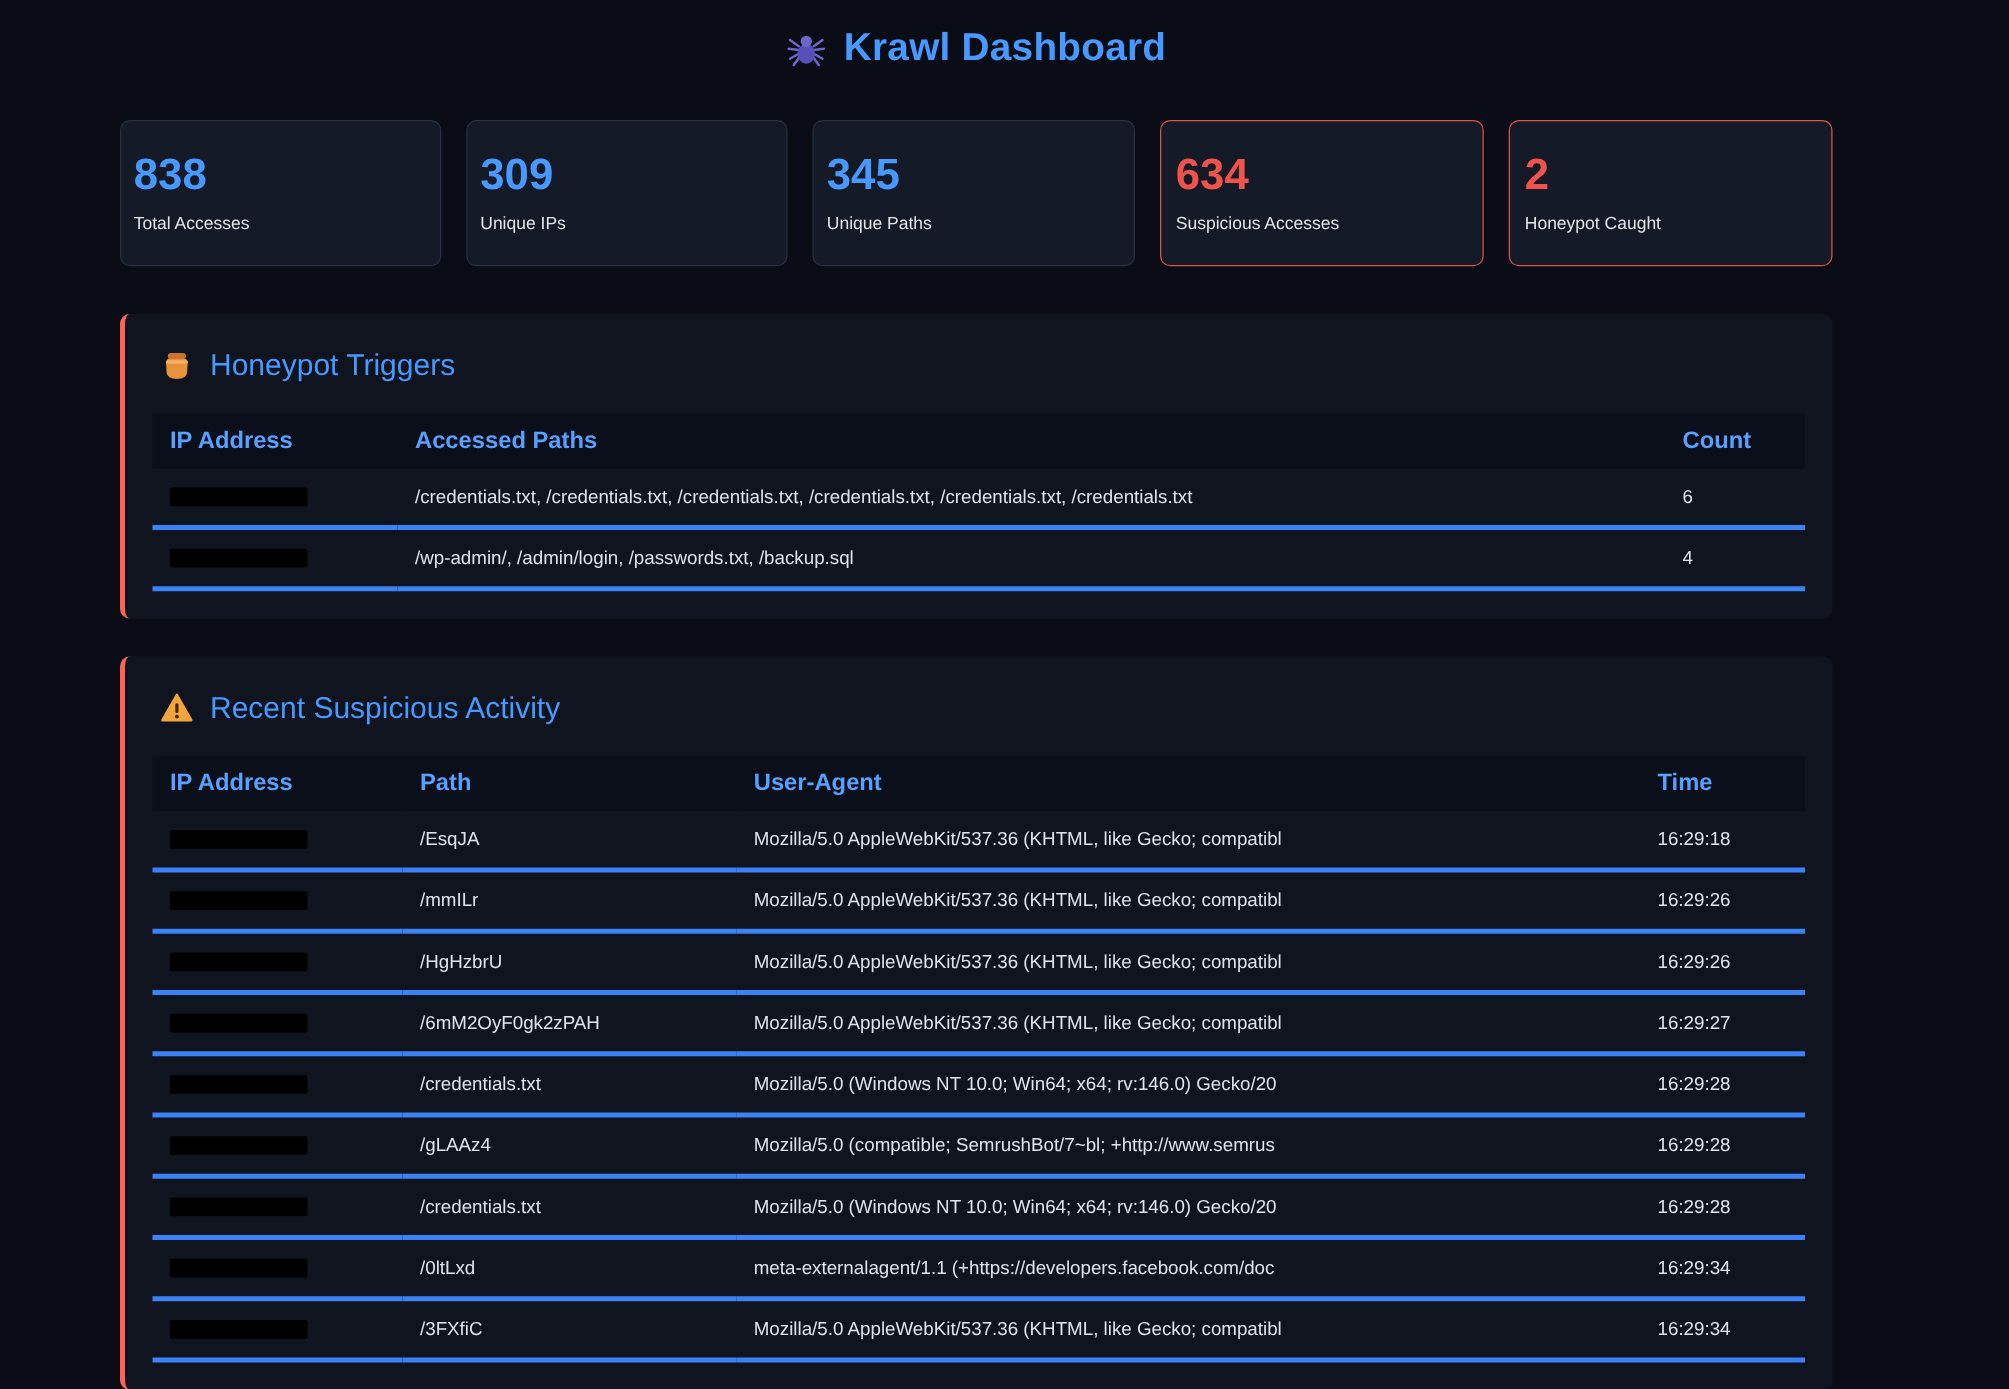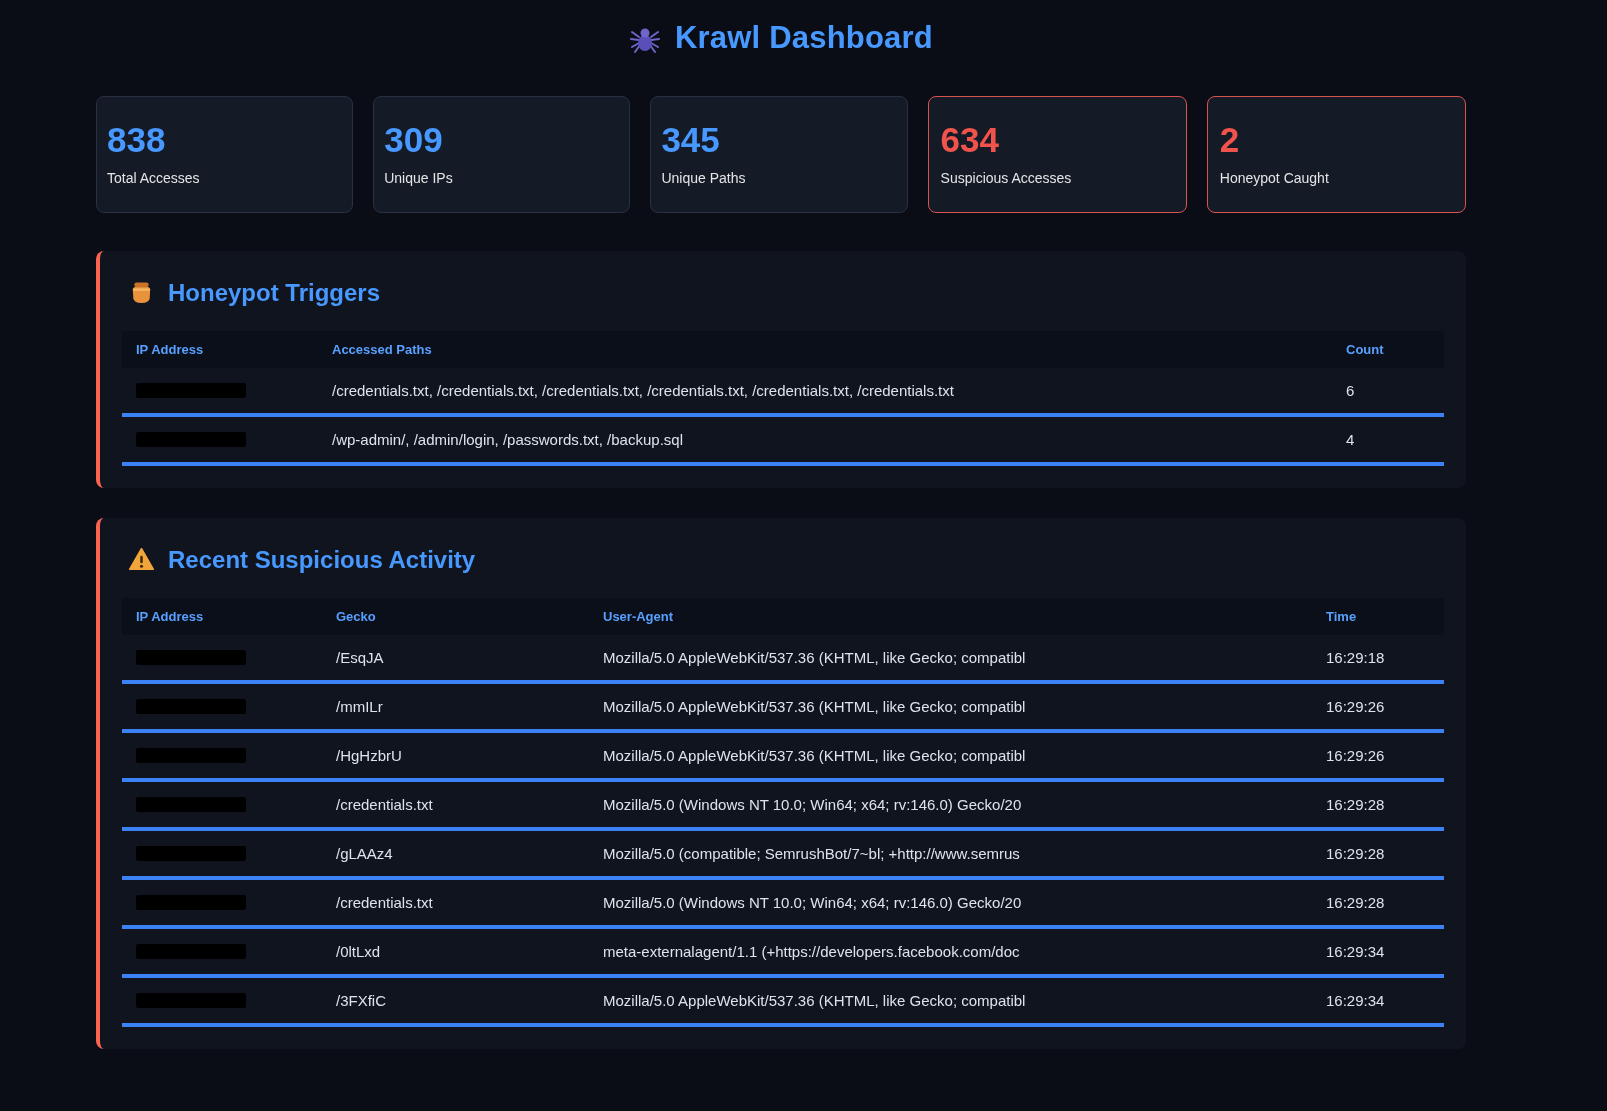--- a/index.html
+++ b/index.html
@@ -37,34 +37,34 @@
   
   .panel {
     background: #10141e;
     border-left: 4px solid #fa6450;
     border-radius: 8px;
     padding: 26px 22px 22px 22px;
     margin-bottom: 30px;
   }
   .panel-title {
     display: flex; align-items: center; gap: 13px;
-    color: #4798ff; font-size: 24px; font-weight: bold;
+    color: #4798ff; font-size: 24px; font-weight: normal;
     margin: 2px 0 24px 6px;
   }
   .panel-icon { width: 27px; height: 27px; display: inline-block; }
 
   
   table { width: 100%; border-collapse: collapse; font-size: 15px; table-layout: fixed; }
   thead th {
     background: #0b0f19;
     color: #58a0ff;
     font-weight: bold;
     text-align: left;
     padding: 11px 14px;
-    font-size: 13px;
+    font-size: 19px;
   }
   tbody td {
     padding: 14px 14px;
     border-bottom: 4px solid #3b82f6;
     color: #dde3ec;
     white-space: nowrap;
     overflow: hidden;
   }
   .redact { width: 110px; height: 15px; background: #000; border-radius: 2px; }
 
@@ -174,21 +174,21 @@
     <table>
       <colgroup>
           <col class="c-ip2">
           <col class="c-path">
           <col>
           <col class="c-time">
         </colgroup>
       <thead>
         <tr>
           <th>IP Address</th>
-          <th>Gecko</th>
+          <th>Path</th>
           <th>User-Agent</th>
           <th>Time</th>
         </tr>
       </thead>
       <tbody>
   <tr>
     <td>
               <div class="redact"></div>
             </td>
     <td>/EsqJA</td>
@@ -207,20 +207,28 @@
 
   <tr>
     <td>
               <div class="redact"></div>
             </td>
     <td>/HgHzbrU</td>
     <td>Mozilla/5.0 AppleWebKit/537.36 (KHTML, like Gecko; compatibl</td>
     <td>16:29:26</td>
   </tr>
 
+  <tr>
+    <td>
+              <div class="redact"></div>
+            </td>
+    <td>/6mM2OyF0gk2zPAH</td>
+    <td>Mozilla/5.0 AppleWebKit/537.36 (KHTML, like Gecko; compatibl</td>
+    <td>16:29:27</td>
+  </tr>
 
   <tr>
     <td>
               <div class="redact"></div>
             </td>
     <td>/credentials.txt</td>
     <td>Mozilla/5.0 (Windows NT 10.0; Win64; x64; rv:146.0) Gecko/20</td>
     <td>16:29:28</td>
   </tr>
 

